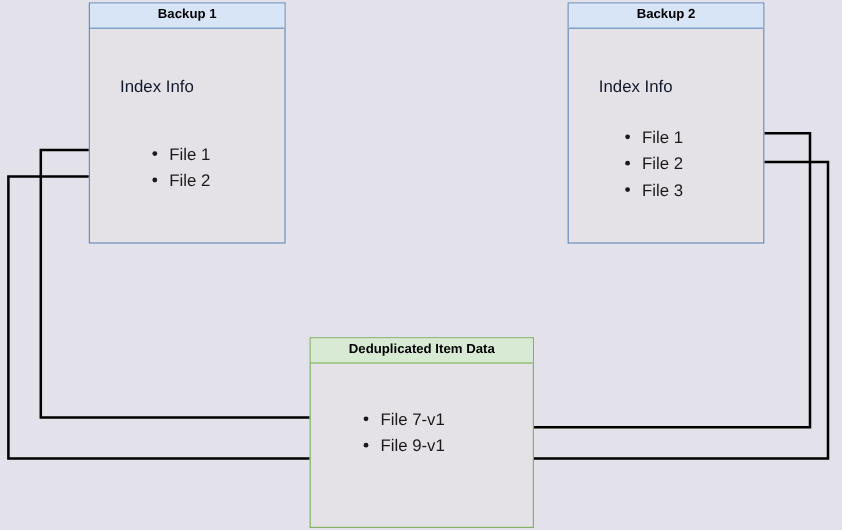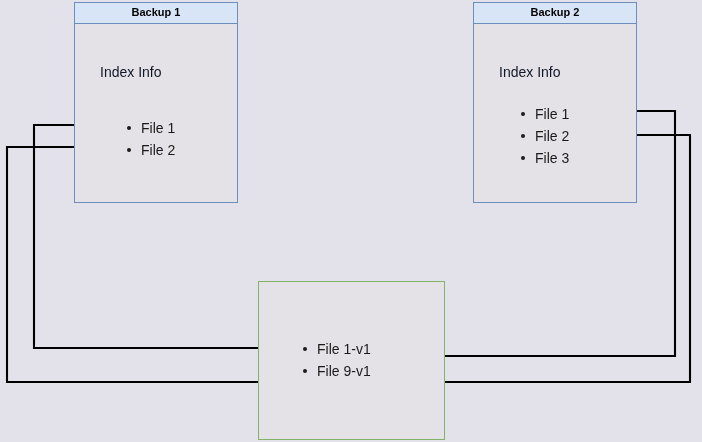--- a/index.html
+++ b/index.html
@@ -136,21 +136,22 @@
       <div class="index-label" style="left:25px; top:40px;">Index Info</div>
       <ul class="file-list" style="left:45px; top:79px;">
         <li>File 1</li>
         <li>File 2</li>
         <li>File 3</li>
       </ul>
     </div>
   </div>
 
   <div class="box green" style="left:258px; top:281px; width:187px; height:159px;">
+    <div class="box-header">Deduplicated Item Data</div>
     <div class="box-body">
       <ul class="file-list" style="left:42px; top:35px;">
-        <li>File 1-v1</li>
+        <li>File 7-v1</li>
         <li>File 9-v1</li>
       </ul>
     </div>
   </div>
 
 </div>
 
 </body></html>

